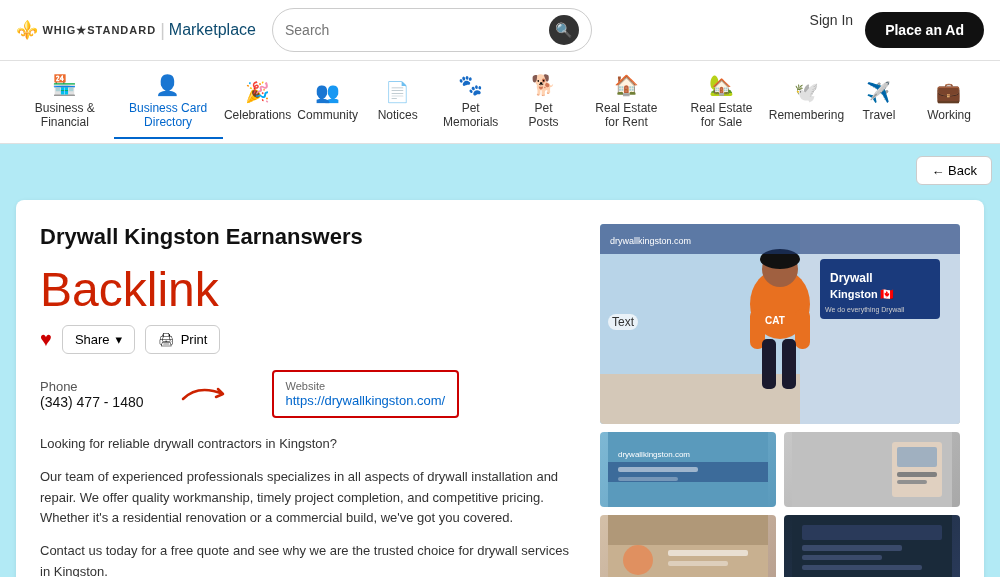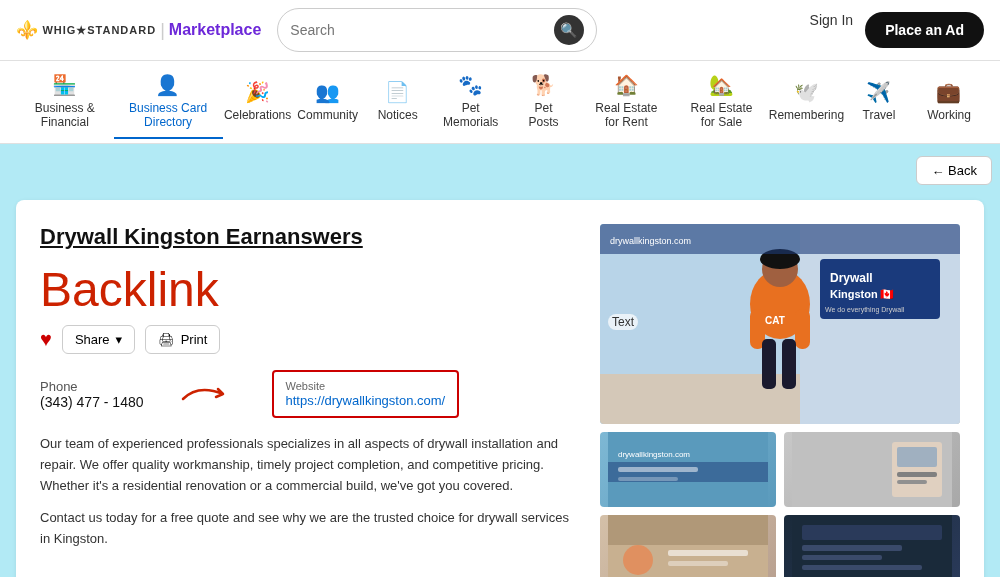--- a/index.html
+++ b/index.html
@@ -26,22 +26,22 @@
       color: #333;
       text-transform: uppercase;
       letter-spacing: 1px;
     }
     .logo-divider {
       color: #ccc;
       font-size: 18px;
     }
     .marketplace-label {
       font-size: 16px;
-      color: #6d28d9;
-      font-weight: bold;
+      color: #0c4a6e;
+      font-weight: normal;
     }
     .search-bar {
       flex: 1;
       max-width: 320px;
       display: flex;
       align-items: center;
       border: 1px solid #ccc;
       border-radius: 24px;
       overflow: hidden;
       padding: 6px 12px;
@@ -157,21 +157,20 @@
 
     .listing-left {
       flex: 1;
     }
 
     .listing-title {
       font-size: 22px;
       font-weight: bold;
       color: #111;
       margin-bottom: 12px;
-      text-decoration: underline;
     }
 
     .backlink-text {
       font-size: 48px;
       font-weight: normal;
       color: #cc2200;
       margin-bottom: 8px;
     }
 
     .actions-row {
@@ -411,20 +410,21 @@
             <path d="M5 20 Q20 5 45 15 L40 10 M45 15 L38 18" stroke="#cc2200" stroke-width="2.5" fill="none" stroke-linecap="round" stroke-linejoin="round"></path>
           </svg>
         </div>
 
         <div class="website-block">
           <div class="website-label">Website</div>
           <a class="website-link" href="#">https://drywallkingston.com/</a>
         </div>
       </div>
 
+      <p class="description">Looking for reliable drywall contractors in Kingston?</p>
       <p class="description">Our team of experienced professionals specializes in all aspects of drywall installation and repair. We offer quality workmanship, timely project completion, and competitive pricing. Whether it's a residential renovation or a commercial build, we've got you covered.</p>
       <p class="description">Contact us today for a free quote and see why we are the trusted choice for drywall services in Kingston.</p>
 
     </div>
 
     <div class="listing-right">
       <div class="main-image">
         <div class="image-placeholder">
 
           <svg width="100%" height="100%" viewBox="0 0 360 200" xmlns="http://www.w3.org/2000/svg">

